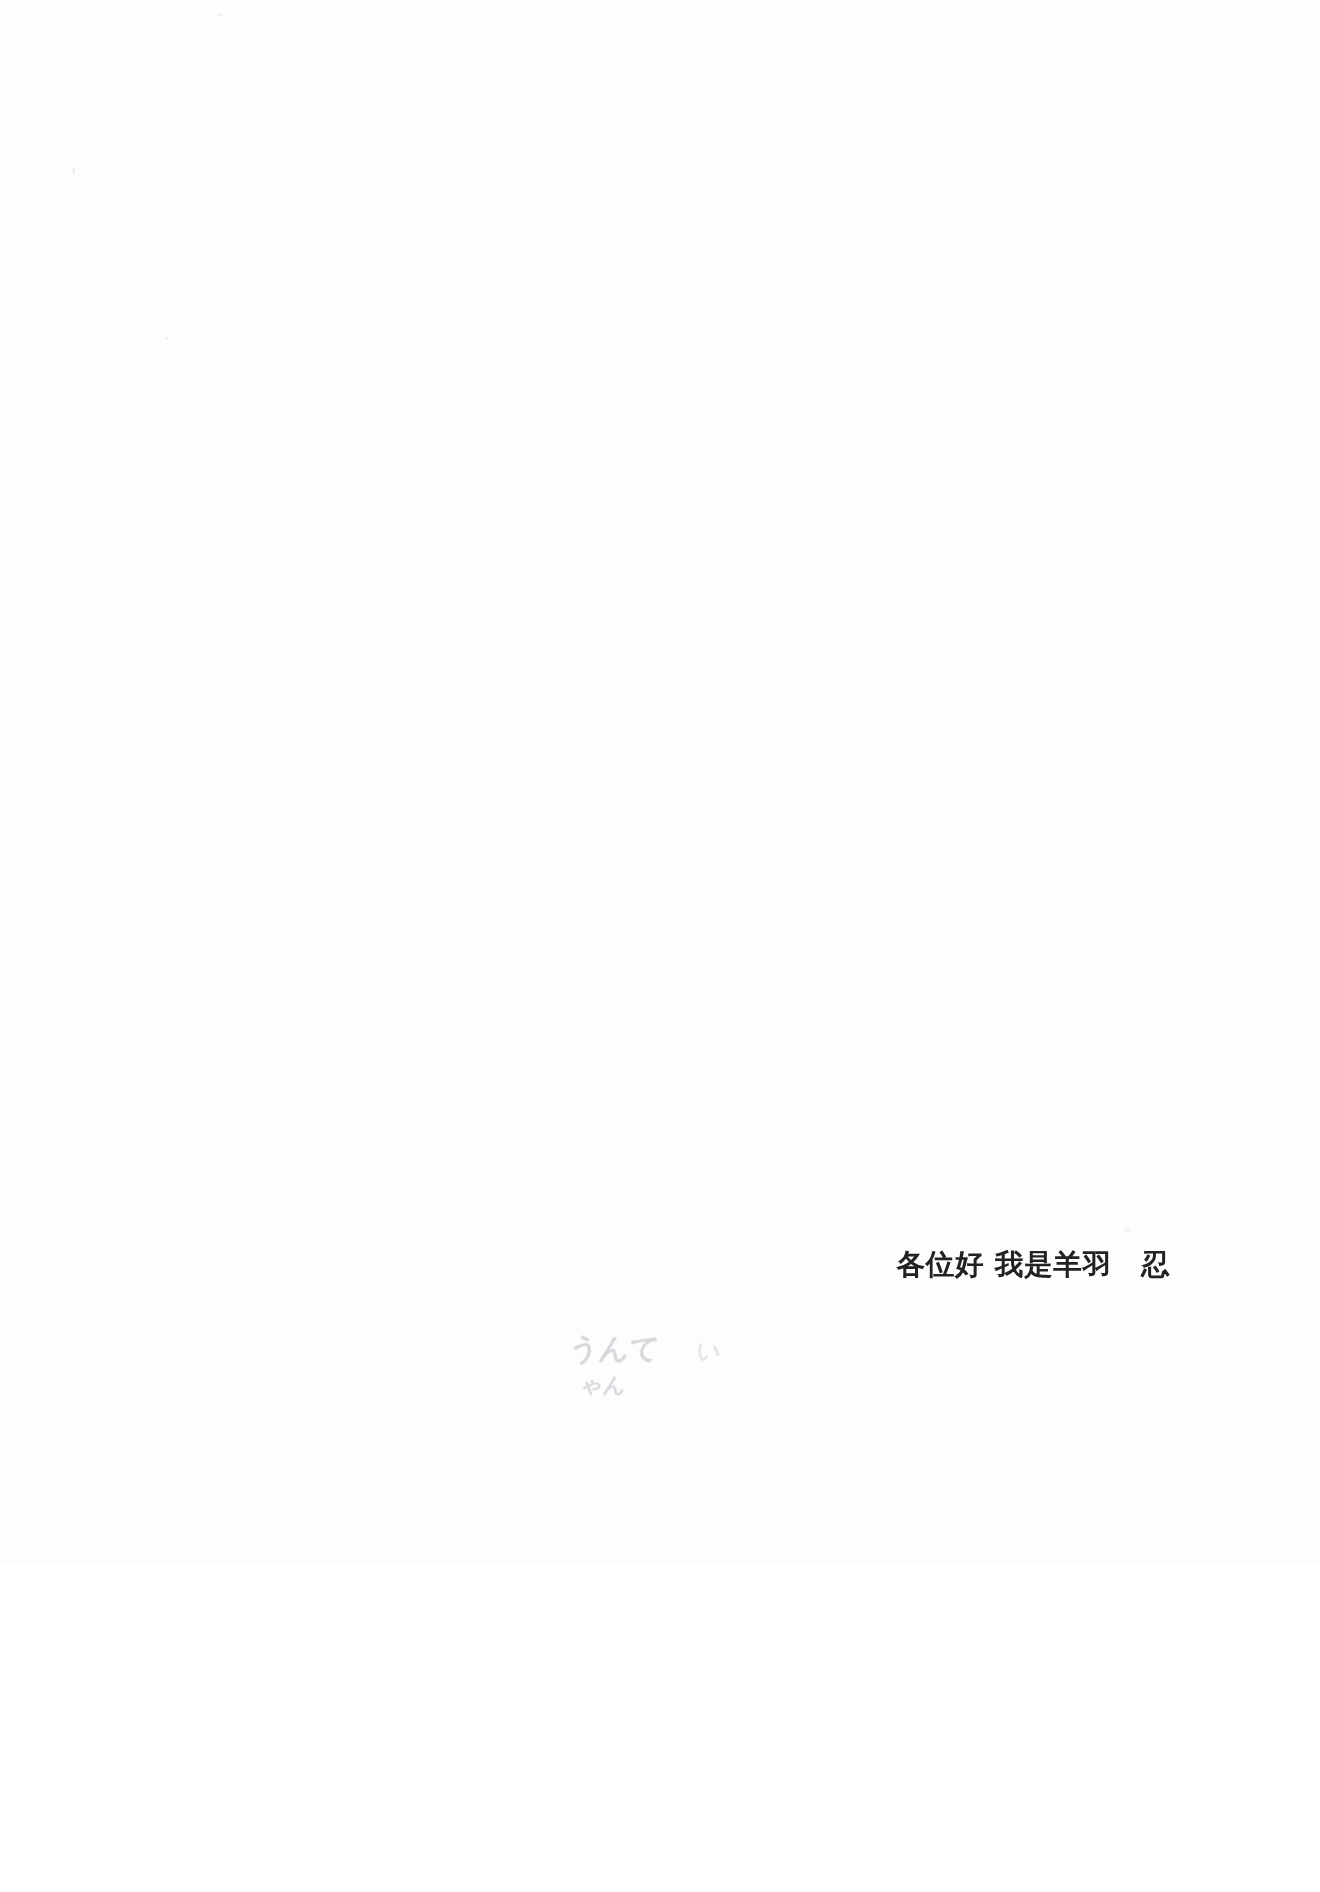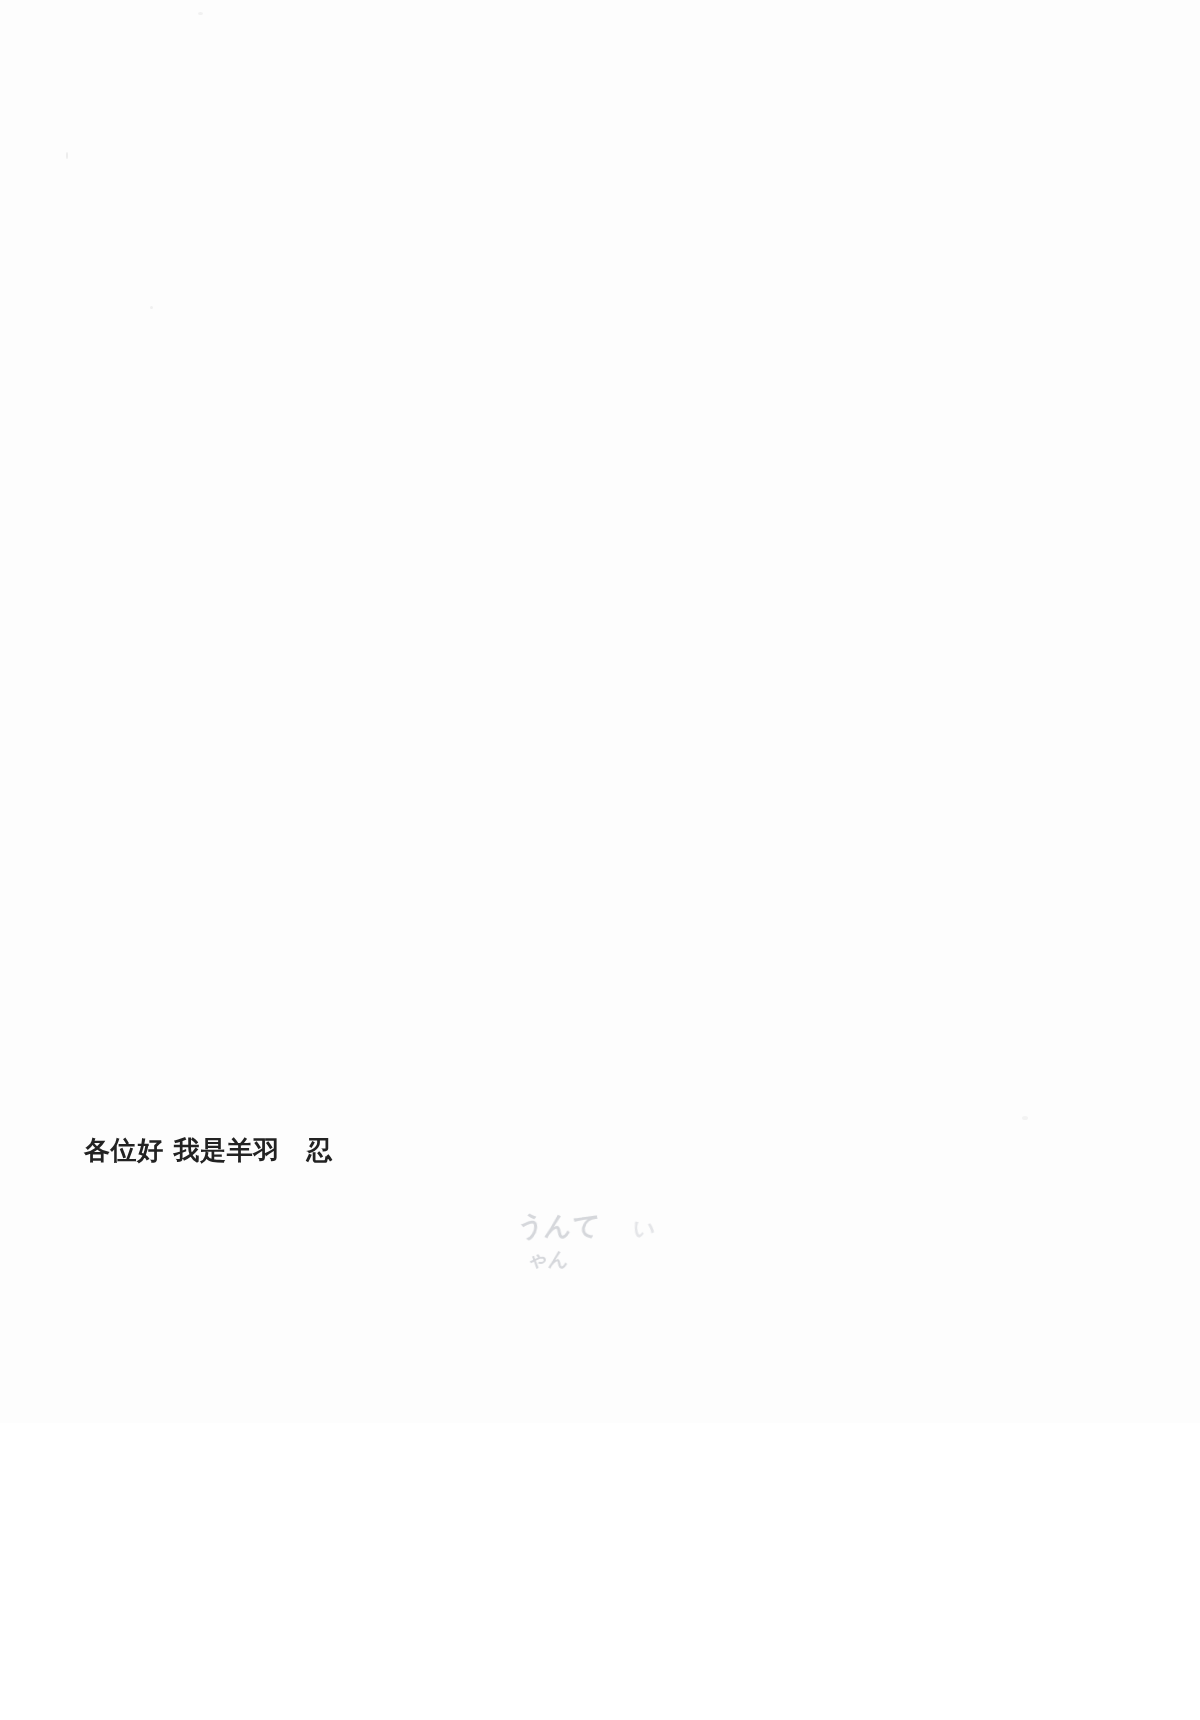--- a/index.html
+++ b/index.html
@@ -12,20 +12,21 @@
   html, body { background: #ffffff; }
   body {
     font-family: "DejaVu Sans", sans-serif;
   }
   .page {
     position: relative;
     width: 1200px;
     height: 1423px;
     background: var(--paper);
     overflow: hidden;
+    text-align: right;
   }
   .afterword {
     position: absolute;
     left: 84px;
     top: 1101px;
     width: 980px;
     color: var(--ink);
     font-size: 26px;
     font-weight: bold;
     line-height: 33px;

